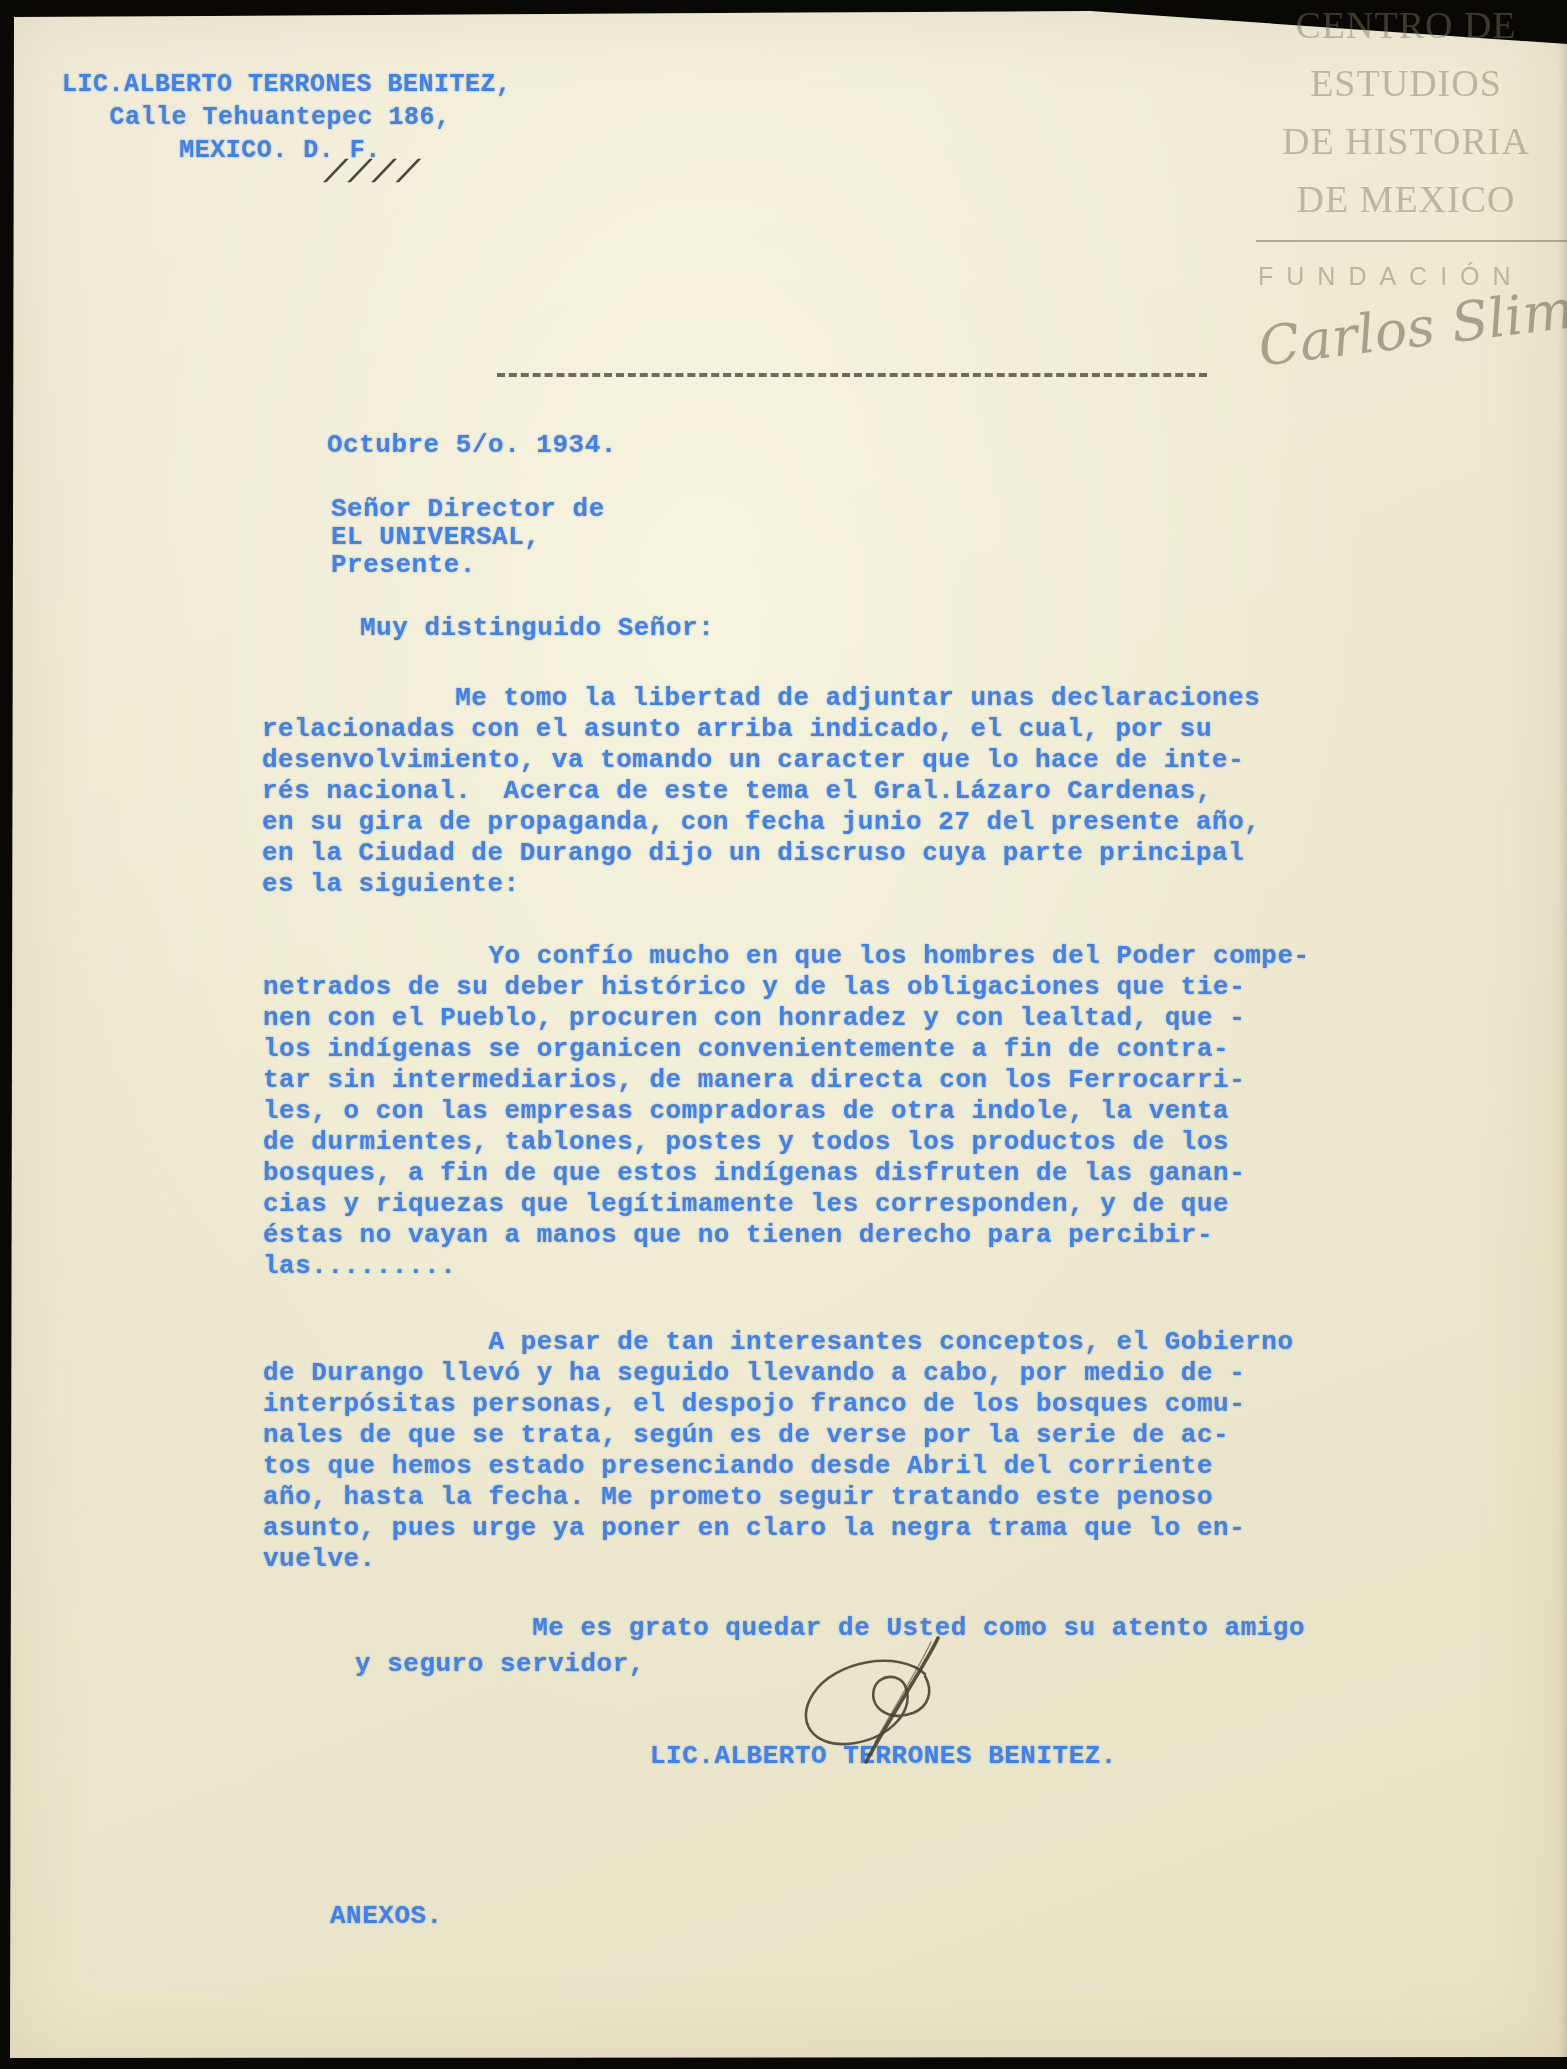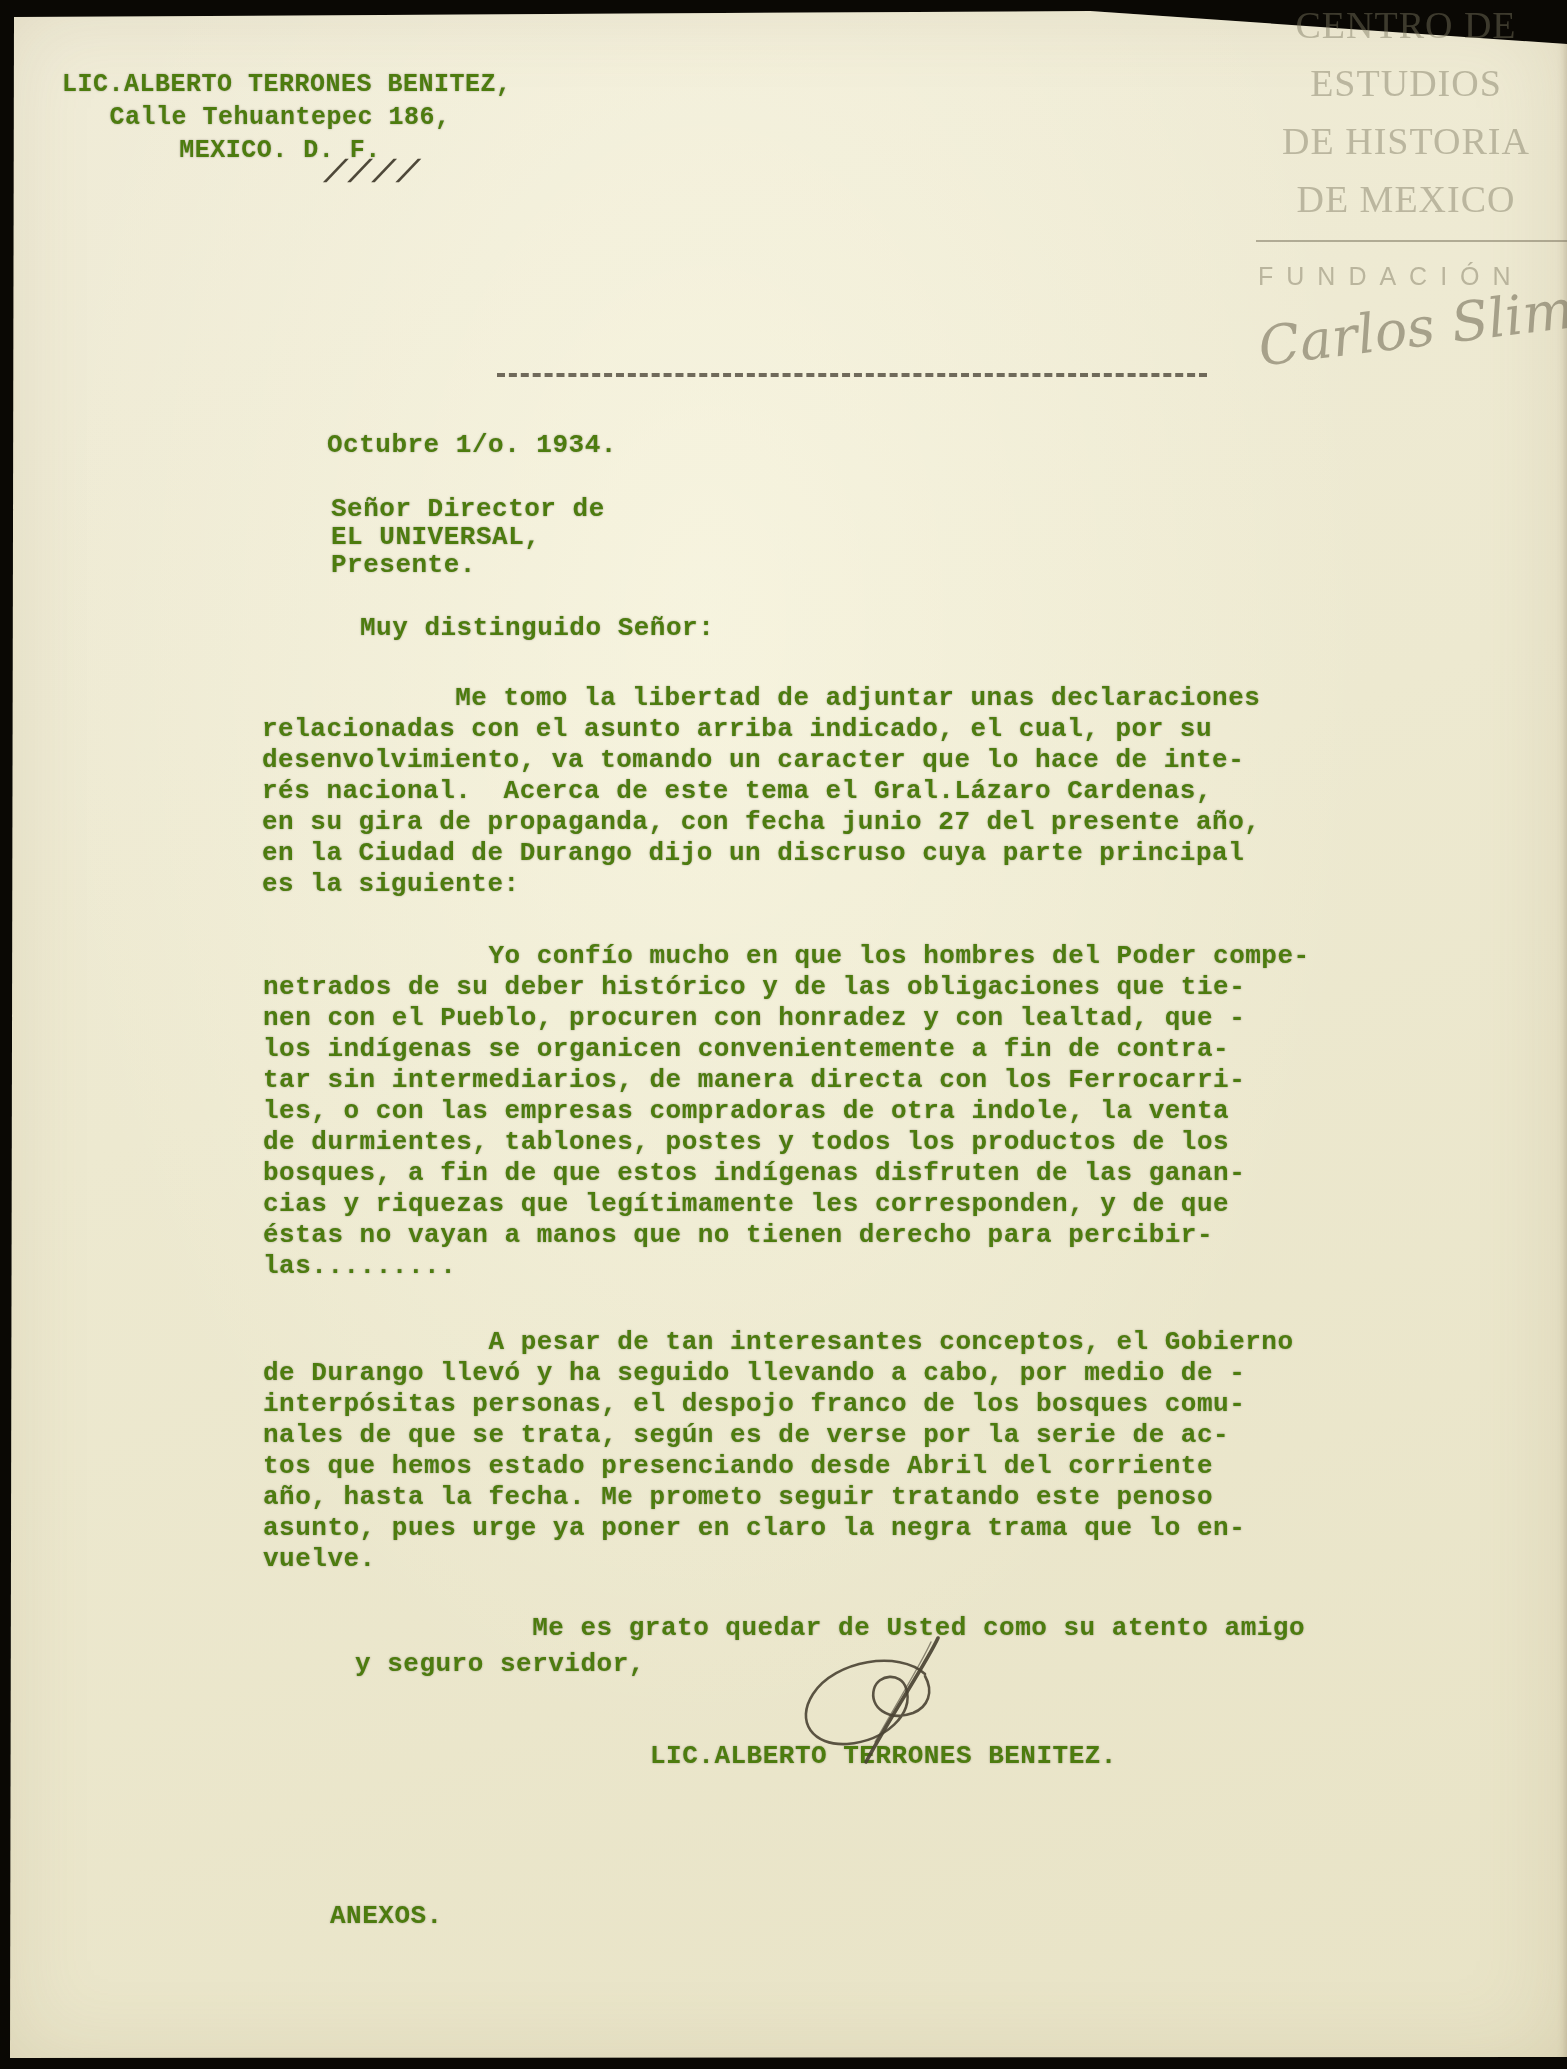--- a/index.html
+++ b/index.html
@@ -6,21 +6,21 @@
   .stage{position:relative;width:1567px;height:2069px;background:#0a0804;overflow:hidden;
          font-family:"Liberation Mono","DejaVu Sans Mono",monospace;}
   
   .paper{position:absolute;left:0;top:0;width:1567px;height:2069px;
          clip-path:polygon(14px 17px,1090px 11px,1567px 44px,1567px 2057px,10px 2058px);
          background:
            radial-gradient(ellipse at 45% 30%, rgba(255,253,235,0.5) 0%, rgba(255,253,235,0) 55%),
            linear-gradient(160deg,#f0ecd8 0%,#ede9d0 45%,#e8e3c6 100%);
          box-shadow:inset 0 0 90px rgba(140,115,70,0.18), inset 0 0 10px rgba(70,50,25,0.30);}
   
-  .typed{position:absolute;white-space:pre;color:#4d7c0f;font-weight:bold;
+  .typed{position:absolute;white-space:pre;color:#3b82f6;font-weight:bold;
          font-size:26px;line-height:31px;letter-spacing:0.5px;
          text-shadow:0 0 2px rgba(91,85,72,0.55);z-index:2;}
   .letterhead{left:62px;top:68px;width:436px;text-align:center;font-size:25px;line-height:33px;}
   .marks{left:325px;top:158px;font-size:32px;font-style:italic;letter-spacing:5px;
          transform:skewX(-12deg);color:#4e4839;text-shadow:none;}
   .subject{left:497px;top:272px;line-height:32px;}
   .subject-rule{position:absolute;left:497px;top:373px;width:710px;height:0;
                 border-top:4px dashed rgba(88,82,68,0.85);z-index:2;}
   .date{left:327px;top:430px;}
   .recipient{left:331px;top:495px;line-height:28px;}
@@ -54,21 +54,21 @@
 
   <div class="paper"></div>
 
   <div class="typed letterhead">LIC.ALBERTO TERRONES BENITEZ,
 Calle Tehuantepec 186,
 MEXICO. D. F.</div>
   <div class="typed marks">////</div>
 
   <div class="subject-rule"></div>
 
-  <div class="typed date">Octubre 1/o. 1934.</div>
+  <div class="typed date">Octubre 5/o. 1934.</div>
   <div class="typed recipient">Señor Director de
 EL UNIVERSAL,
 Presente.</div>
   <div class="typed salutation">Muy distinguido Señor:</div>
 
   <div class="typed para1">            Me tomo la libertad de adjuntar unas declaraciones
 relacionadas con el asunto arriba indicado, el cual, por su
 desenvolvimiento, va tomando un caracter que lo hace de inte-
 rés nacional.  Acerca de este tema el Gral.Lázaro Cardenas,
 en su gira de propaganda, con fecha junio 27 del presente año,

